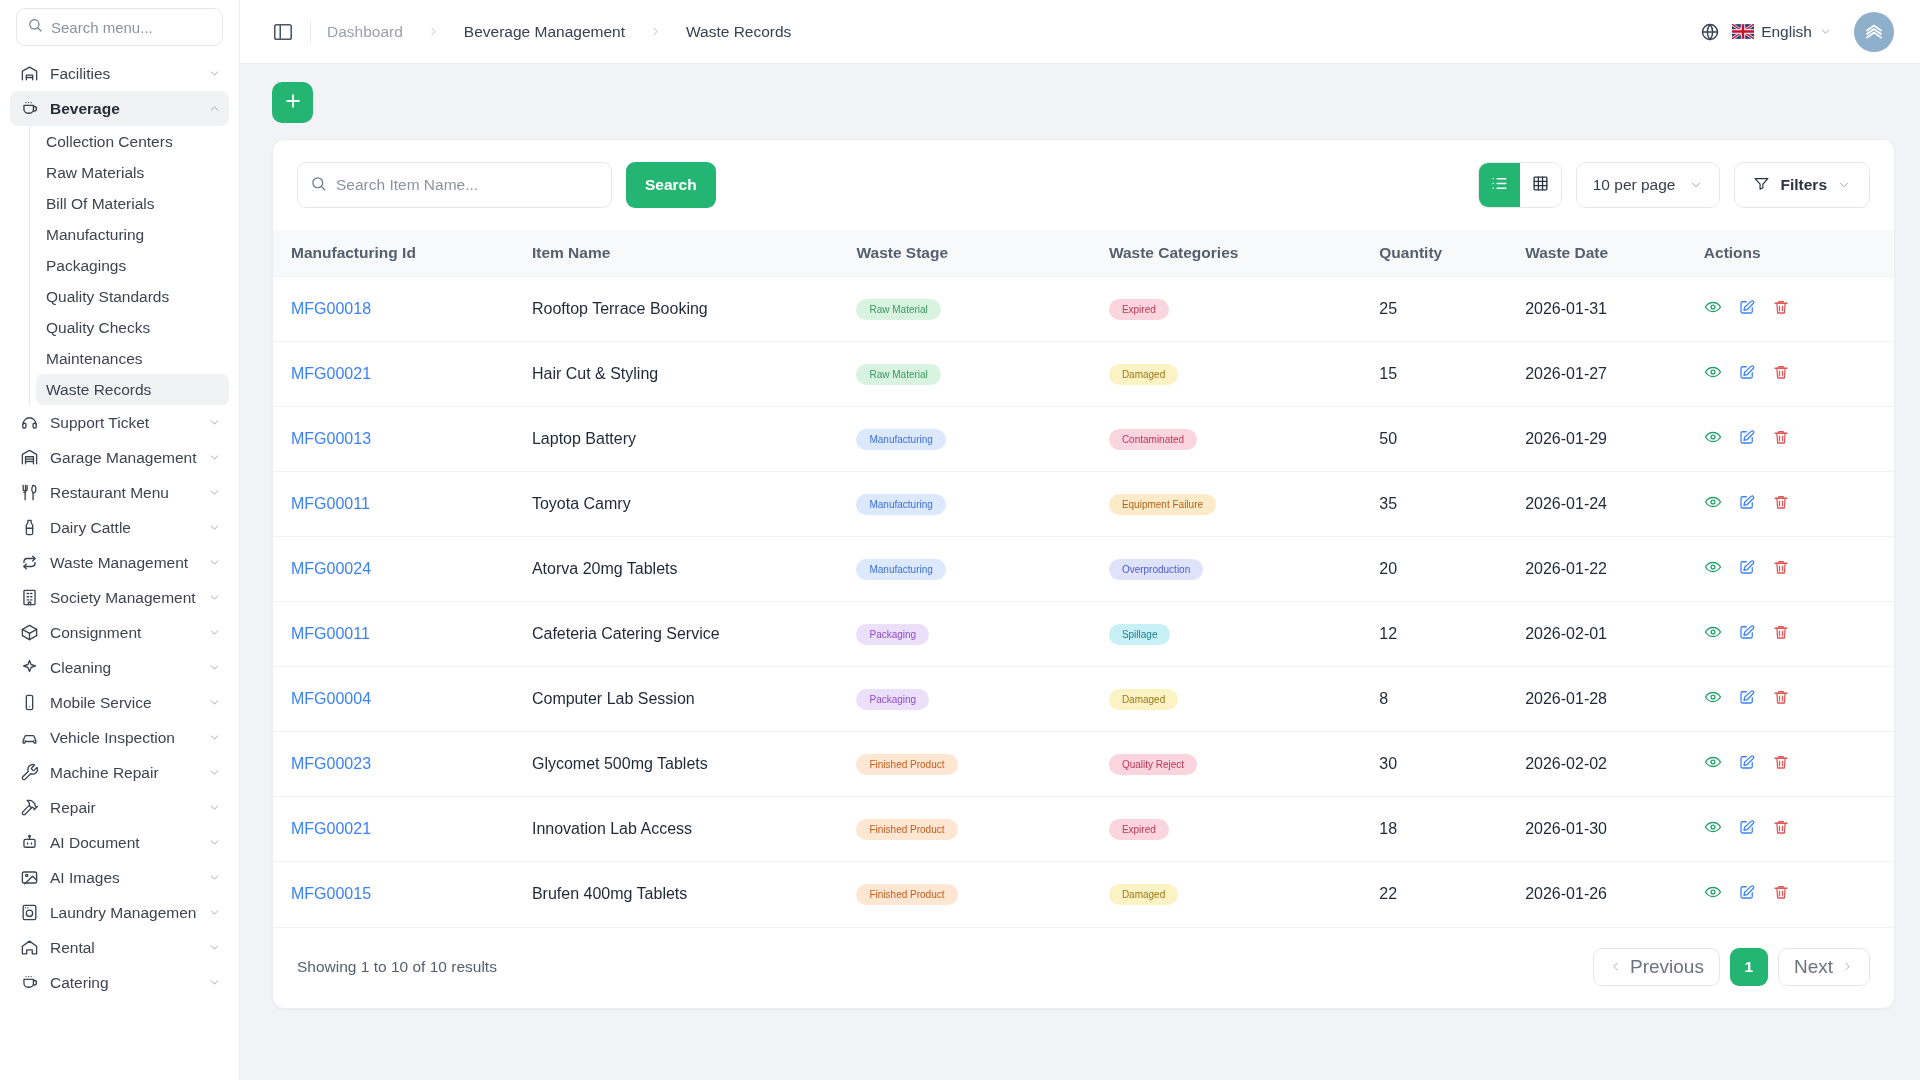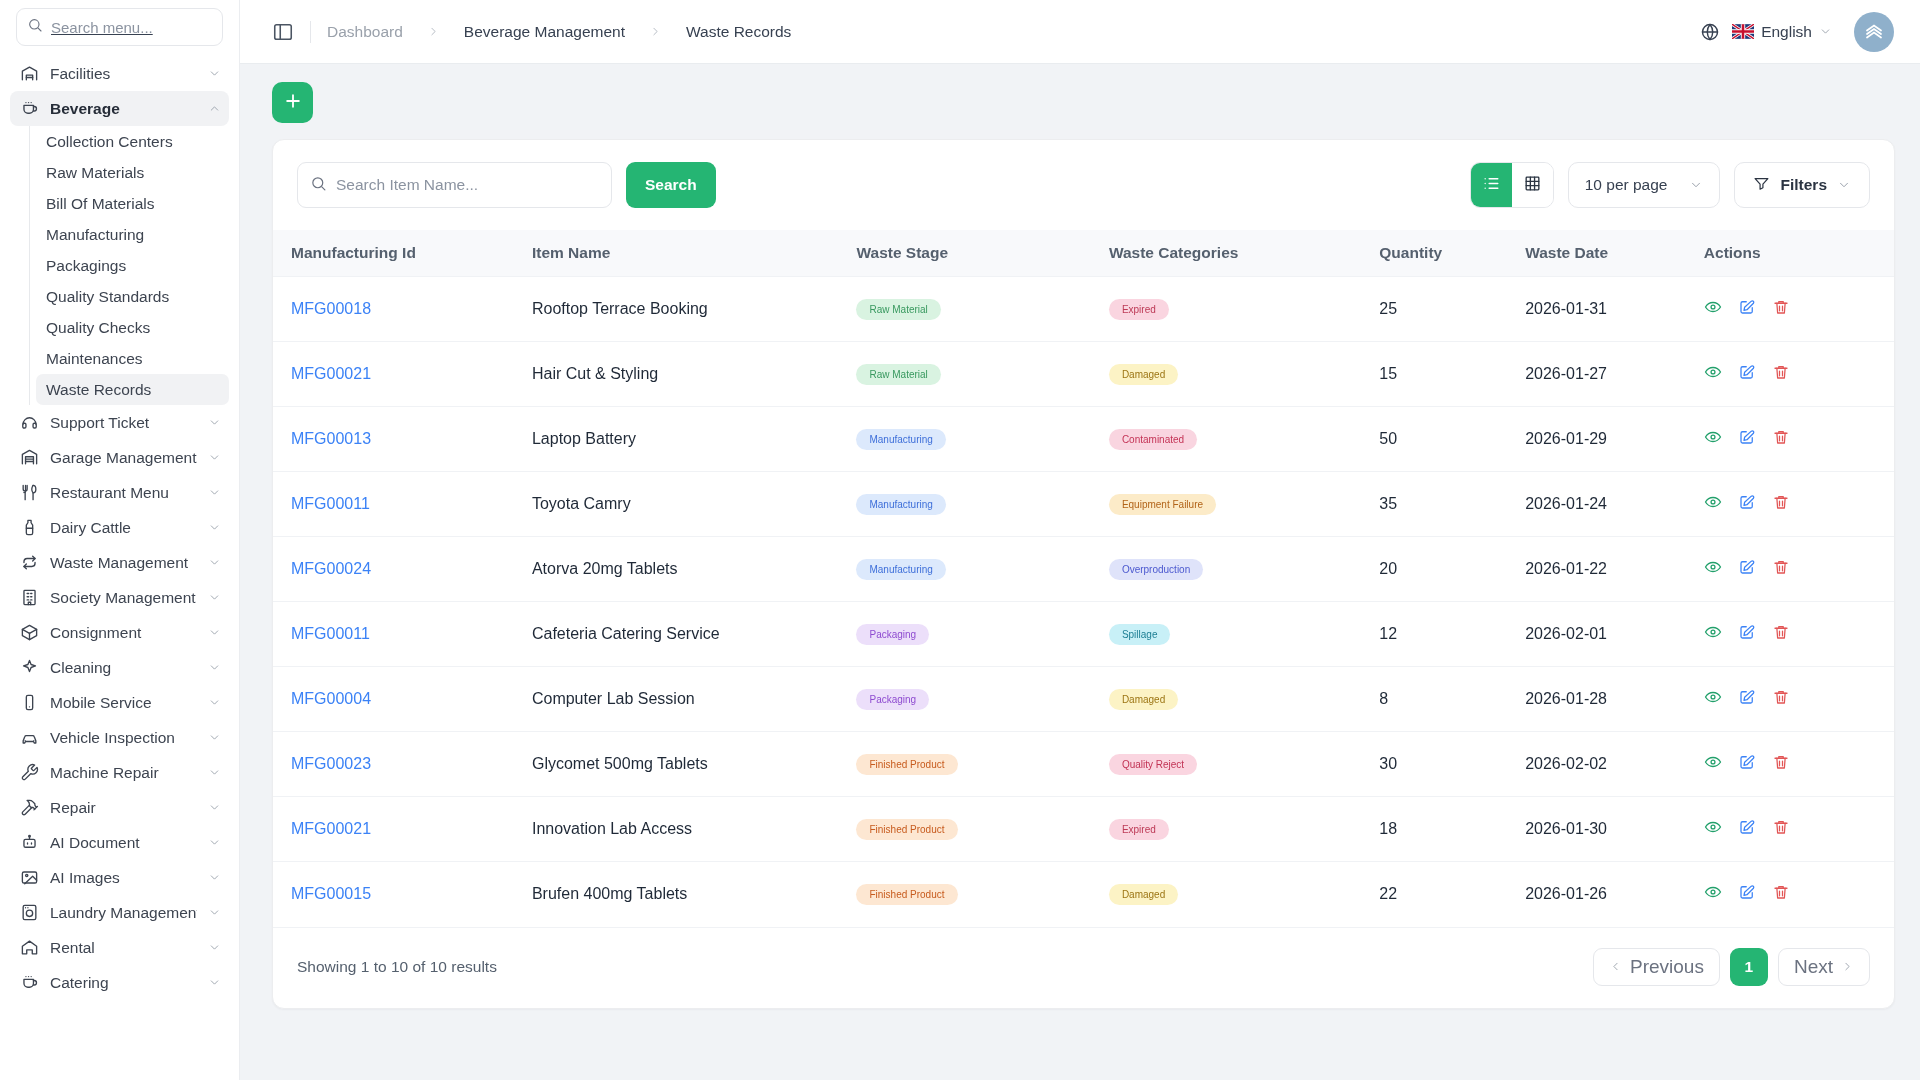--- a/index.html
+++ b/index.html
@@ -4,21 +4,21 @@
 <style>
   * { margin:0; padding:0; box-sizing:border-box; }
   html,body { width:1920px; height:1080px; overflow:hidden; }
   body { font-family:"Liberation Sans", sans-serif; background:#f1f3f6; display:flex; color:#374151; }
 
   
   .sidebar { width:240px; min-width:240px; height:1080px; background:#ffffff; border-right:1px solid #ebedf0; display:flex; flex-direction:column; overflow:hidden; }
   .logo-wrap { height:62px; display:flex; align-items:center; justify-content:center; padding-top:10px; }
   .logo { font-size:37px; font-weight:800; letter-spacing:1px; color:#152238; }
   .logo .logo-d { color:#1fb274; }
-  .menu-search { margin:8px 16px 10px 16px; height:38px; border:1px solid #e5e7eb; border-radius:9px; display:flex; align-items:center; gap:8px; padding:0 10px; background:#fff;text-decoration:underline; }
+  .menu-search { margin:8px 16px 10px 16px; height:38px; border:1px solid #e5e7eb; border-radius:9px; display:flex; align-items:center; gap:8px; padding:0 10px; background:#fff; }
   .menu-search svg { width:16px; height:16px; stroke:#6b7280; }
   .menu-search input { border:none; outline:none; font-size:15px; color:#374151; width:100%; font-family:"Liberation Sans", sans-serif; background:transparent; }
   .menu-search input::placeholder { color:#8b93a0; }
   .nav { flex:1; padding:0 10px; }
   .nav-item { height:35px; display:flex; align-items:center; gap:11px; padding:0 8px 0 10px; border-radius:8px; cursor:pointer; font-size:15.5px; color:#3d4450; }
   .nav-item.active { background:#f1f2f4; font-weight:700; color:#262d38; }
   .nav-item .nicon { width:19px; height:19px; flex:0 0 19px; display:flex; }
   .nav-item .nicon svg { width:19px; height:19px; stroke:#3d4450; }
   .nav-item .nlabel { flex:1; white-space:nowrap; overflow:hidden; }
   .nav-item .chev { width:13px; height:13px; display:flex; }
@@ -61,21 +61,21 @@
   .search-box input { border:none; outline:none; font-size:15.5px; width:100%; font-family:"Liberation Sans", sans-serif; color:#374151; }
   .search-box input::placeholder { color:#8b93a0; }
   .search-btn { margin-left:14px; height:46px; padding:0 19px; background:#25b573; color:#fff; border:none; border-radius:9px; font-size:15.5px; font-weight:700; cursor:pointer; font-family:"Liberation Sans", sans-serif; }
   .toolbar-right { margin-left:auto; display:flex; align-items:center; gap:14px; }
   .view-toggle { display:flex; border:1px solid #e5e7eb; border-radius:10px; overflow:hidden; height:46px; }
   .vt-seg { width:41px; display:flex; align-items:center; justify-content:center; cursor:pointer; background:#fff; }
   .vt-seg svg { width:19px; height:19px; }
   .vt-seg.active { background:#25b573; }
   .vt-seg.active svg { stroke:#fff; }
   .vt-seg:not(.active) svg { stroke:#2b3442; }
-  .per-page { height:46px; border:1px solid #e5e7eb; border-radius:10px; background:#fff; display:flex; align-items:center; gap:22px; padding:0 16px; font-size:15.5px; color:#374151; cursor:pointer; }
+  .per-page { height:46px; border:1px solid #e5e7eb; border-radius:10px; background:#fff; display:flex; align-items:center; gap:14px; padding:0 16px; font-size:15.5px; color:#374151; cursor:pointer; }
   .per-page .chev svg, .filters-btn .chev svg { width:14px; height:14px; stroke:#9aa1ab; display:block; }
   .filters-btn { height:46px; border:1px solid #e5e7eb; border-radius:10px; background:#fff; display:flex; align-items:center; gap:10px; padding:0 18px; font-size:15.5px; font-weight:700; color:#2b3442; cursor:pointer; }
   .filters-btn .ficon svg { width:17px; height:17px; stroke:#2b3442; }
 
   table { width:100%; border-collapse:collapse; }
   thead th { background:#f8f9fb; text-align:left; font-size:15.5px; font-weight:700; color:#55606e; padding:14px 18px; white-space:nowrap; }
   tbody td { padding:0 18px; height:65px; border-top:1px solid #f0f2f5; font-size:16px; color:#1f2937; white-space:nowrap; }
   .col-id { width:14.7%; } .col-item { width:19.8%; } .col-stage { width:15.4%; }
   .col-cat { width:16.5%; } .col-qty { width:8.9%; } .col-date { width:10.9%; } .col-act { width:12.7%; }
   .id-link { color:#3b82f6; cursor:pointer; text-decoration:none; }

